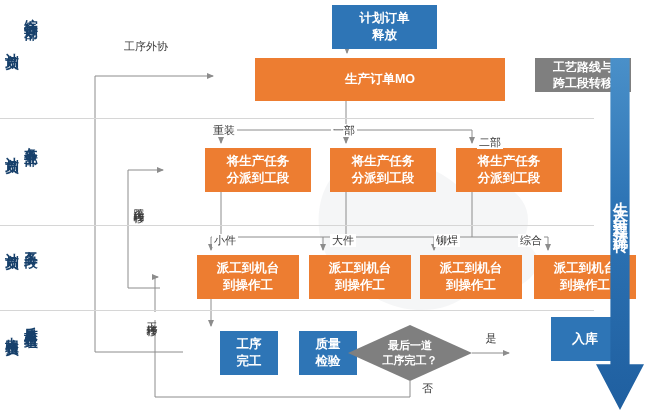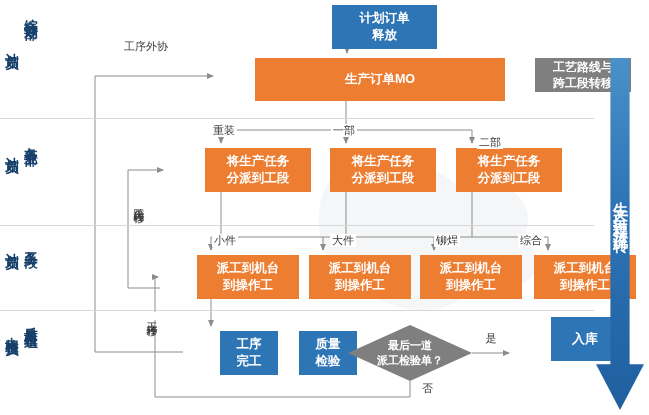--- a/index.html
+++ b/index.html
@@ -156,21 +156,21 @@
     <span>质量</span>
     <span>检验</span>
   </div>
   <div class="box blue" style="left:183px;top:331px;width:58px;height:44px">
     <span>工序</span>
     <span>完工</span>
   </div>
 
   <div class="diamond">
     <span>最后一道</span>
-    <span>派工检验单？</span>
+    <span>工序完工？</span>
   </div>
 
   <div class="box blue" style="left:514px;top:317px;width:68px;height:44px;font-size:13px">
     <span>入库</span>
   </div>
 
   <div class="lbl" style="left:122px;top:40px">工序外协</div>
   <div class="lbl ctr" style="left:224px;top:124px">重装</div>
   <div class="lbl ctr" style="left:344px;top:124px">一部</div>
   <div class="lbl ctr" style="left:490px;top:136px">二部</div>

